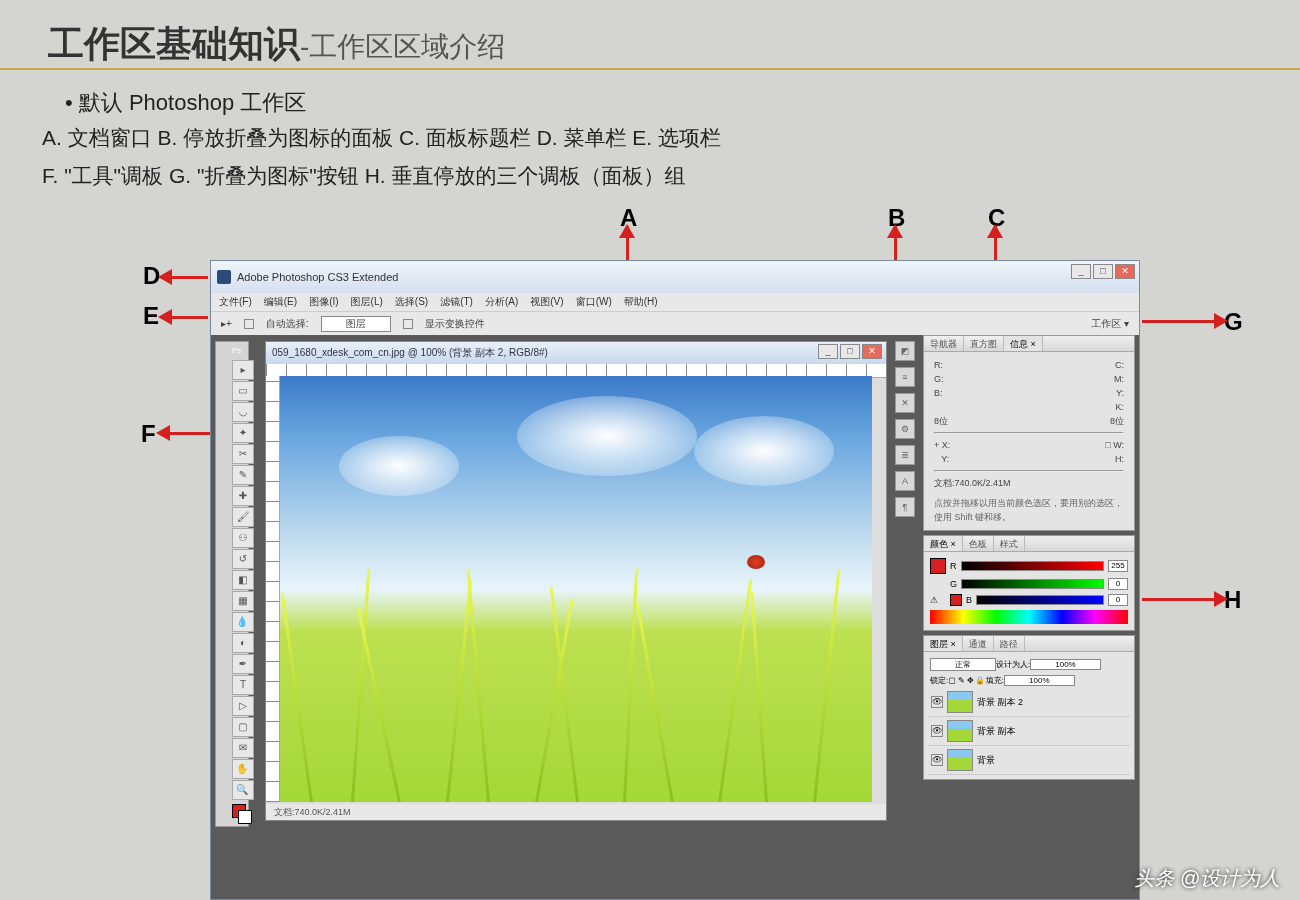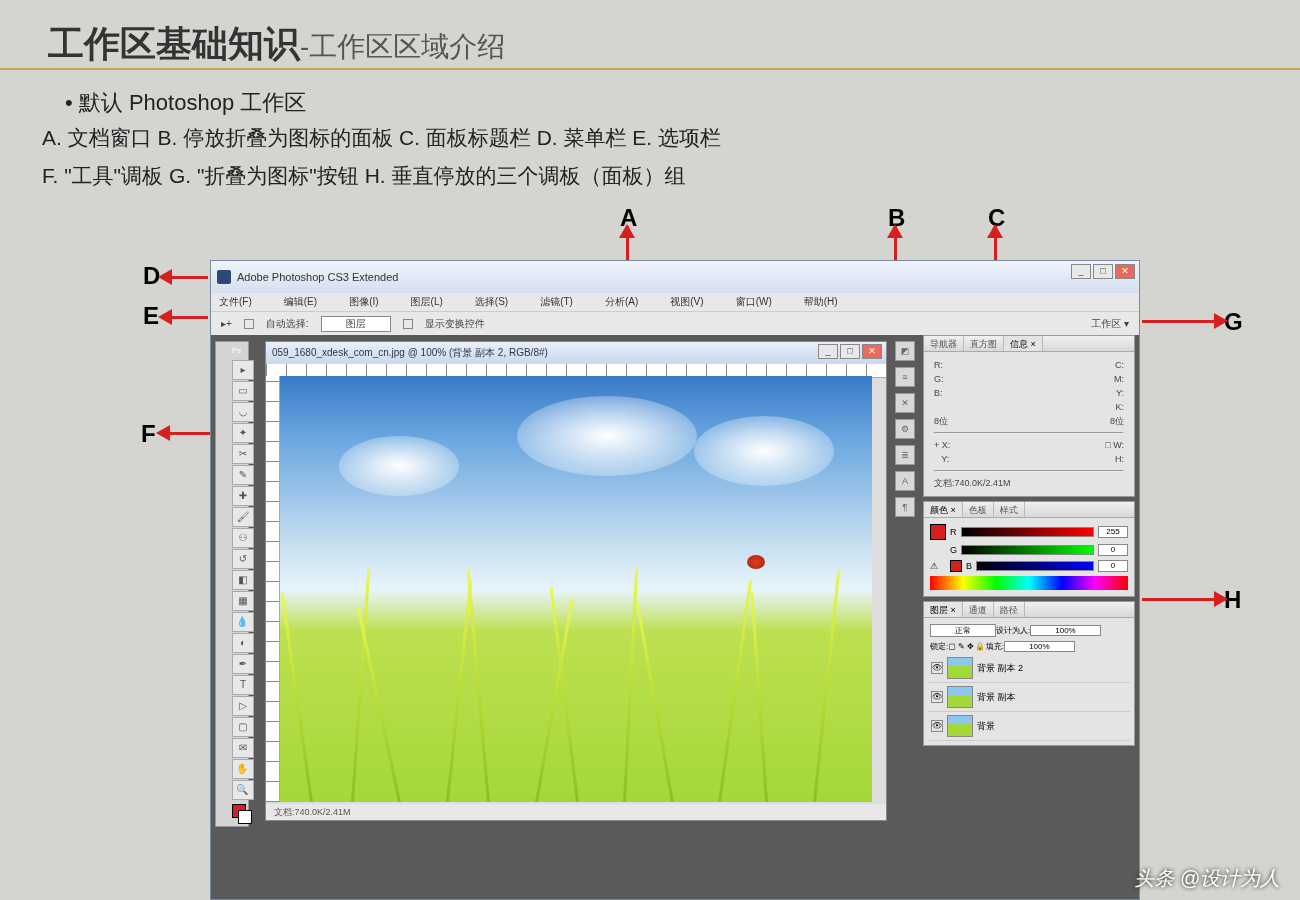--- a/index.html
+++ b/index.html
@@ -10,21 +10,21 @@
 .bullet{position:absolute;top:88px;left:65px;font-size:22px;color:#222}
 .legend{position:absolute;left:42px;font-size:21px;color:#222;font-family:Liberation Sans, sans-serif}
 .legend1{top:124px}
 .legend2{top:162px}
 .ps-window{position:absolute;top:260px;left:210px;width:930px;height:640px;background:#5a5a5a;border:1px solid #7a8aa0}
 .ps-titlebar{height:22px;background:linear-gradient(#f0f4fa,#d4dff0);display:flex;align-items:center;padding:16px 6px;font-size:11px;color:#333}
 .ps-icon{width:14px;height:14px;background:#2a4a7a;margin-right:6px;border-radius:2px}
 .win-btns{position:absolute;right:4px;top:3px;display:flex;gap:2px}
 .win-btn{width:20px;height:15px;border:1px solid #888;background:#e8e8e8;font-size:9px;text-align:center;line-height:13px}
 .win-btn.cls{background:#e86a5a;color:#fff}
-.ps-menubar{height:18px;background:#e8e8e8;display:flex;padding:0 8px;font-size:10px;color:#333;align-items:center;gap:32px}
+.ps-menubar{height:18px;background:#e8e8e8;display:flex;padding:0 8px;font-size:10px;color:#333;align-items:center;gap:12px}
 .ps-options{height:24px;background:#e8e8e8;border-top:1px solid #ccc;display:flex;align-items:center;padding:0 10px;font-size:10px;color:#444;gap:12px}
 .opt-box{width:10px;height:10px;border:1px solid #888;display:inline-block;vertical-align:middle}
 .ps-workbench{position:relative;height:576px}
 .toolbox{position:absolute;left:4px;top:6px;width:28px;background:#d4d4d4;border:1px solid #999;padding:2px 16px}
 .tbx-head{height:14px;background:#2a4a7a;color:#fff;font-size:8px;text-align:center;line-height:14px;margin-bottom:2px}
 .tool{width:22px;height:20px;margin:1px auto;border:1px solid #aaa;background:#e8e8e8;font-size:10px;text-align:center;line-height:18px;color:#555}
 .swatch-fg{width:14px;height:14px;background:#d62020;border:1px solid #000;margin:4px auto 0}
 .swatch-bg{width:14px;height:14px;background:#fff;border:1px solid #000;margin:-8px auto 0 auto;transform:translate(6px,0)}
 .doc-window{position:absolute;left:54px;top:6px;width:622px;height:480px;background:#ddd;border:1px solid #888}
 .doc-title{height:22px;background:linear-gradient(#e8f0fa,#c8d8ec);font-size:10px;padding:7px 6px;display:flex;align-items:center;color:#334;position:relative}
@@ -46,21 +46,21 @@
 .p-tab.act{background:#e4e4e4;color:#000}
 .info-body{padding:6px 10px;color:#444;line-height:14px}
 .info-row{display:flex;justify-content:space-between}
 .color-body{padding:6px}
 .c-row{display:flex;align-items:center;margin-bottom:4px;gap:4px}
 .c-sw{width:16px;height:16px;background:#d62020;border:1px solid #000}
 .c-slider{flex:1;height:10px;border:1px solid #888}
 .c-slider.r{background:linear-gradient(90deg,#000,#f00)}
 .c-slider.g{background:linear-gradient(90deg,#000,#0f0)}
 .c-slider.b{background:linear-gradient(90deg,#000,#00f)}
-.c-val{width:30px;height:12px;border:1px solid #888;background:#fff;font-size:8px;text-align:center}
+.c-val{width:20px;height:12px;border:1px solid #888;background:#fff;font-size:8px;text-align:center}
 .spectrum{height:14px;background:linear-gradient(90deg,#f00,#ff0,#0f0,#0ff,#00f,#f0f,#f00);margin-top:4px}
 .layers-body{padding:4px}
 .l-opts{display:flex;font-size:8px;padding:2px;align-items:center}
 .l-sel{border:1px solid #888;background:#fff;padding:0 24px}
 .layer{display:flex;align-items:center;padding:3px;border-bottom:1px solid #ccc;gap:4px}
 .l-eye{width:12px;height:12px;border:1px solid #888;font-size:8px;text-align:center}
 .l-thumb{width:26px;height:22px;background:linear-gradient(#8ac8f0 40%,#a4d838 40%);border:1px solid #888}
 .arr-label{position:absolute;font-size:24px;font-weight:700;color:#000}
 .arr-line{position:absolute;background:#d62020}
 .arr-head{position:absolute;width:0;height:0}
@@ -240,20 +240,21 @@
           <div class="info-row">
               <span>+ <span>X:</span></span>
               <span>□ <span>W:</span></span>
             </div>
           <div class="info-row">
               <span>&nbsp;&nbsp; <span>Y:</span></span>
               <span>&nbsp;&nbsp; <span>H:</span></span>
             </div>
           <hr style="margin:4px 0">
           <div>文档:740.0K/2.41M</div>
+          <div style="margin-top:6px;color:#666">点按并拖移以用当前颜色选区，要用别的选区，使用 Shift 键和移。</div>
         </div>
       </div>
 
       <div class="panel">
         <div class="p-tabs">
           <div class="p-tab act">颜色 ×</div>
           <div class="p-tab">色板</div>
           <div class="p-tab">样式</div>
         </div>
         <div class="color-body">

